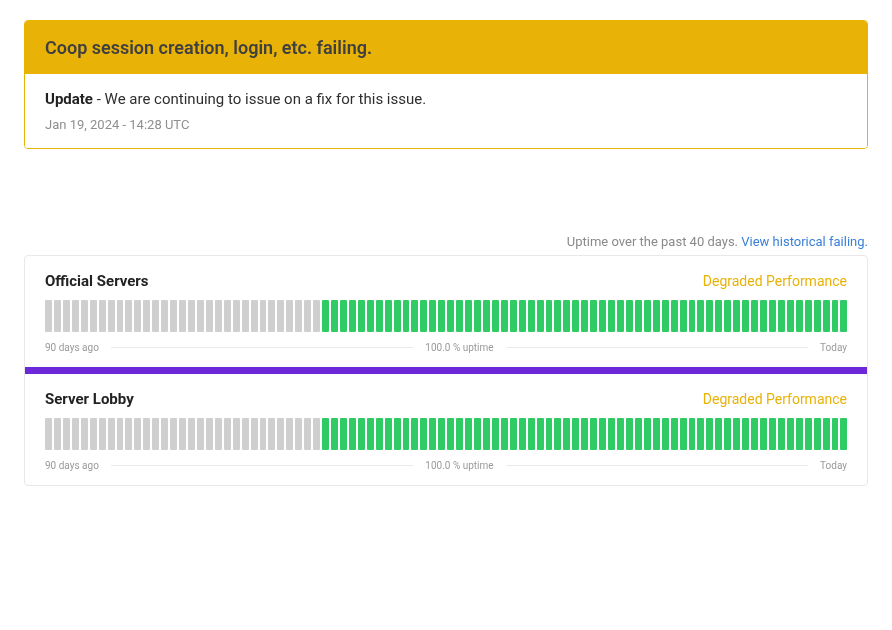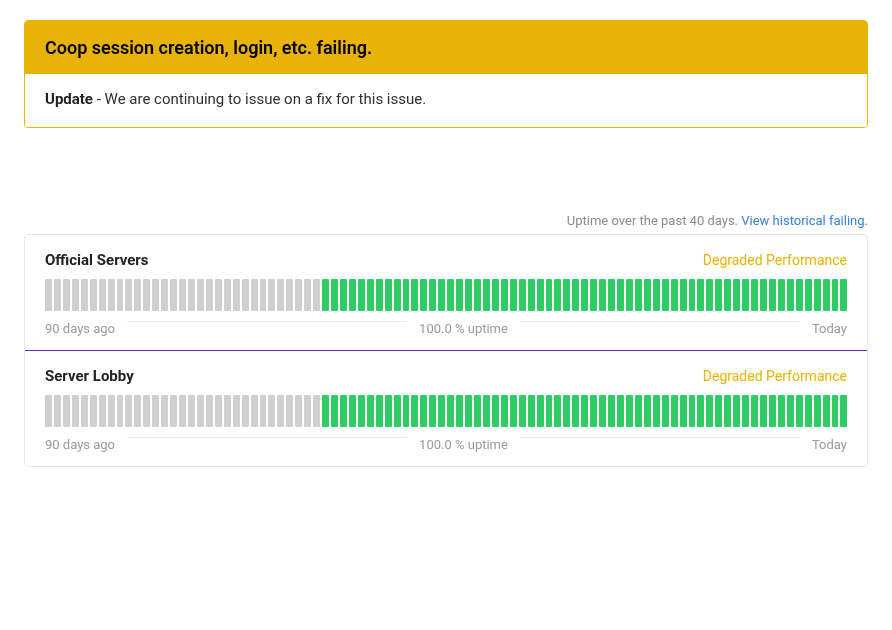--- a/index.html
+++ b/index.html
@@ -12,21 +12,21 @@
   }
   .page { padding: 20px 24px 20px 24px; }
   .incident-card {
     border: 1px solid #e6b500;
     border-radius: 4px;
     overflow: hidden;
     margin-bottom: 85px;
   }
   .incident-header {
     background: #e9b207;
-    color: #000000;
+    color: #404040;
     padding: 16px 20px;
     font-size: 18px;
     font-weight: 600;
   }
   .incident-body {
     background: #fff;
     padding: 14px 20px 16px 20px;
   }
   .incident-update { margin-bottom: 18px; }
   .incident-update:last-child { margin-bottom: 0; }
@@ -46,21 +46,21 @@
   .uptime-caption a {
     color: #3a80d7;
     text-decoration: none;
   }
   .component-list {
     border: 1px solid #e8e8e8;
     border-radius: 4px;
   }
   .component {
     padding: 16px 20px 14px 20px;
-    border-bottom: 1px solid #6d28d9;
+    border-bottom: 7px solid #6d28d9;
   }
   .component:last-child { border-bottom: none; }
   .component-row1 {
     display: flex;
     justify-content: space-between;
     align-items: baseline;
     margin-bottom: 10px;
   }
   .component-name { font-weight: 700; font-size: 15px; color:#222; }
   .component-status { font-size: 14px; color: #e9b207; margin-left: 24px; }
@@ -72,21 +72,22 @@
     margin-bottom: 10px;
   }
   .uptime-bars .bar {
     flex: 1 1 0;
     border-radius: 1px;
   }
   .bar.green { background: #2fcc66; }
   .bar.grey  { background: #cfcfcf; }
   .component-row2 {
     display: flex;
-    font-size: 13px;
+    align-items: center;
+    font-size: 10px;
     color: #9a9a9a;
   }
   .component-row2 .spacer-line {
     flex: 1;
     border-top: 1px solid #eaeaea;
     margin: 0 12px;
     height: 0;
   }
 </style>
 </head>
@@ -95,20 +96,21 @@
 <div class="page">
 
   <div class="incident-card">
     <div class="incident-header">Coop session creation, login, etc. failing.</div>
     <div class="incident-body">
 
       <div class="incident-update">
         <div class="incident-line">
           <span class="lbl">Update</span><span> - </span><span>We are continuing to issue on a fix for this issue.</span>
         </div>
+        <div class="incident-ts">Jan 19, 2024 - 14:28 UTC</div>
       </div>
 
 
     </div>
   </div>
 
   <div class="uptime-caption">
     <span>Uptime over the past 40 days.</span>
     <a href="#">View historical failing.</a>
   </div>

